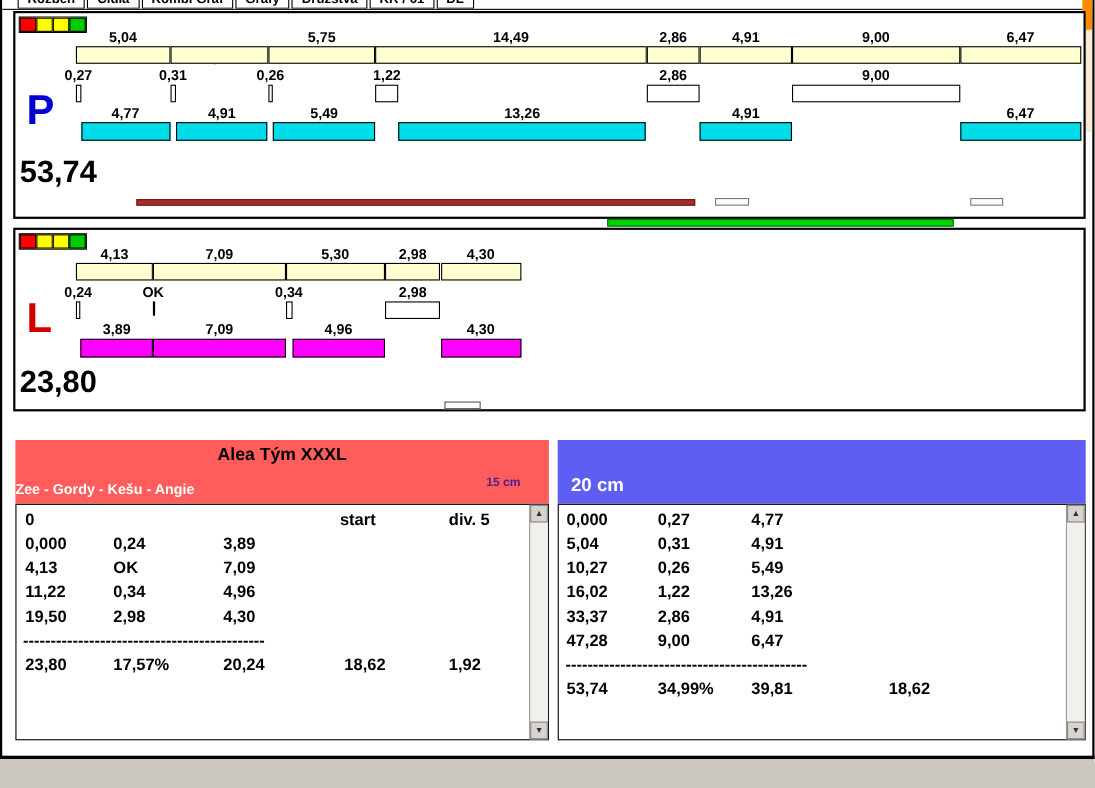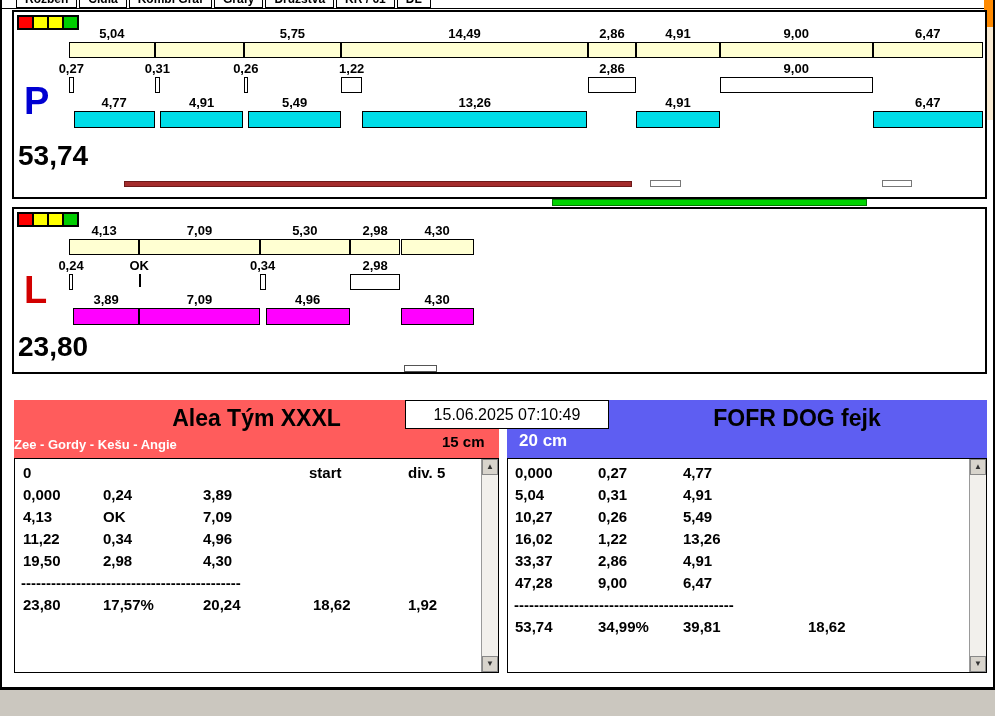--- a/index.html
+++ b/index.html
@@ -25,24 +25,24 @@
   .tl-box.seg{background:#ffffd2;}
   .tl-bar{position:absolute;height:17px;border:1px solid #000;box-sizing:border-box;}
   .tl-tick{position:absolute;width:2px;height:13px;background:#000;}
   .extra{position:absolute;box-sizing:border-box;}
   .greenbar{position:absolute;left:550px;top:199px;width:315px;height:7px;border:1px solid #007700;box-sizing:border-box;z-index:3;}
   .bottom{position:absolute;left:12px;top:400px;width:973px;height:273px;}
   .team{position:absolute;top:0;height:273px;}
   .tleft{left:0;width:485px;}
   .tright{left:493px;width:480px;}
   .thdr{position:absolute;left:0;top:0;width:100%;height:58px;}
-  .ttitle{position:absolute;top:5px;left:0;width:100%;text-align:center;font-size:23px;font-weight:bold;color:#000;}
+  .ttitle{position:absolute;top:5px;left:0;width:100%;text-align:center;font-size:16px;font-weight:bold;color:#000;}
   .tsub{position:absolute;top:37px;left:0;width:100%;text-align:left;font-size:13px;font-weight:bold;color:#fff;}
   .tright .ttitle,.tright .tsub{padding-left:100px;box-sizing:border-box;}
-  .cm15{position:absolute;top:33px;left:428px;font-size:15px;font-weight:bold;color:#000000;}
+  .cm15{position:absolute;top:33px;left:428px;font-size:11px;font-weight:bold;color:#4c1d95;}
   .cm20{position:absolute;top:31px;left:12px;font-size:17px;font-weight:bold;color:#fff;}
   .tstamp{position:absolute;left:391px;top:0;width:204px;height:29px;background:#fff;border:1px solid #000;box-sizing:border-box;z-index:5;font-size:16px;color:#000;display:flex;align-items:center;justify-content:center;}
   .tbl{position:absolute;left:0;top:58px;width:100%;height:215px;background:#fff;border:1px solid #000;box-sizing:border-box;}
   .tbody{position:absolute;left:0;top:5px;right:18px;bottom:2px;overflow:hidden;}
   .trow{position:relative;height:22px;font-size:15px;font-weight:bold;color:#000;}
   .trow.sep{padding-left:6px;white-space:nowrap;overflow:hidden;}
   .tcell{position:absolute;top:0;white-space:nowrap;}
   .sbar{position:absolute;right:0;top:0;width:17px;height:100%;background:#f2f0ec;border-left:1px solid #999;box-sizing:border-box;}
   .sbtn{position:absolute;left:0;width:16px;height:16px;background:#d8d4cc;border:1px solid #888;box-sizing:border-box;font-size:8px;line-height:14px;text-align:center;color:#333;}
 </style>
@@ -203,25 +203,23 @@
               <span class="tcell" style="left: 393px;">1,92</span>
             </div>
           </div>
         <div class="sbar">
           <div class="sbtn" style="top:0">▲</div>
           <div class="sbtn" style="bottom:0">▼</div>
         </div>
       </div>
     </div>
 
-    <div class="tstamp">15.06.2025 07:10:49</div>
 
     <div class="team tright">
       <div class="thdr" id="rhdr" style="background: rgb(94, 94, 242);">
-        <div class="ttitle">FOFR DOG fejk</div>
         <div class="cm20">20 cm</div>
       </div>
       <div class="tbl">
         <div class="tbody" id="rtbody">
             <div class="trow">
               <span class="tcell" style="left: 7px;">0,000</span>
               <span class="tcell" style="left: 90px;">0,27</span>
               <span class="tcell" style="left: 175px;">4,77</span>
             </div>
             <div class="trow">

